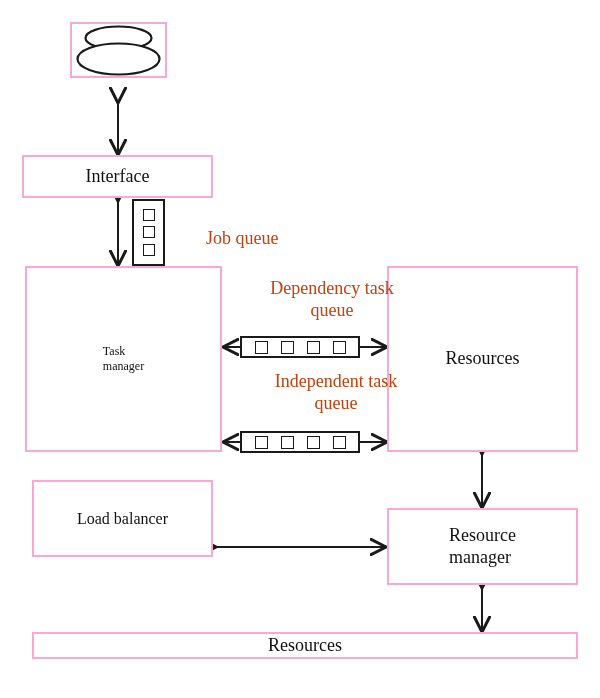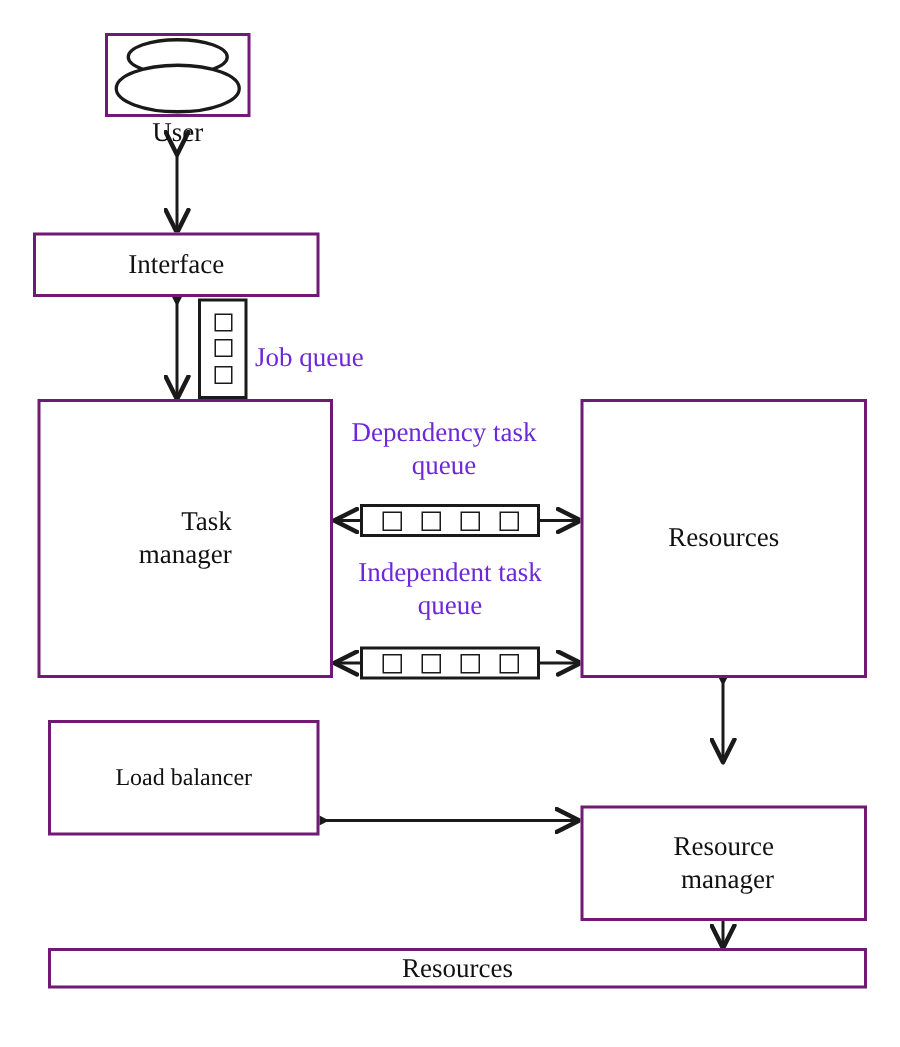--- a/index.html
+++ b/index.html
@@ -12,26 +12,26 @@
     width: 600px;
     height: 698px;
     background: #ffffff;
     font-family: "Liberation Serif", "DejaVu Serif", serif;
     color: #111111;
     overflow: hidden;
   }
   .node {
     position: absolute;
     box-sizing: border-box;
-    border: 2px solid #701a75;
+    border: 2px solid #f9a8d4;
     background: #ffffff;
     display: flex;
     align-items: center;
     justify-content: center;
-    text-align: right;
+    text-align: left;
     line-height: 1.22;
     color: #111111;
   }
   .node-label {
     display: block;
     white-space: pre-line;
   }
   
   #node-user {
     left: 70px; top: 22px; width: 97px; height: 56px;
@@ -41,32 +41,32 @@
     left: 70px; top: 78px; width: 97px;
     text-align: center;
     font-size: 18px;
   }
   #node-interface {
     left: 22px; top: 155px; width: 191px; height: 43px;
     font-size: 18px;
   }
   #node-task-manager {
     left: 25px; top: 266px; width: 197px; height: 186px;
-    font-size: 18px;
+    font-size: 12px;
   }
   #node-scheduler {
     left: 387px; top: 266px; width: 191px; height: 186px;
     font-size: 18px;
   }
   #node-load-balancer {
     left: 32px; top: 480px; width: 181px; height: 77px;
     font-size: 16px;
   }
   #node-resource-manager {
-    left: 387px; top: 537px; width: 191px; height: 77px;
+    left: 387px; top: 508px; width: 191px; height: 77px;
     font-size: 18px;
   }
   #node-resources {
     left: 32px; top: 632px; width: 546px; height: 27px;
     font-size: 18px;
   }
   
   .queue {
     position: absolute;
     box-sizing: border-box;
@@ -98,22 +98,23 @@
     padding: 0 6px;
   }
   #queue-dependency .queue-cell,
   #queue-independent .queue-cell { width: 13px; height: 13px; }
   
   .edge-label {
     position: absolute;
     text-align: center;
     font-size: 18px;
     line-height: 1.24;
-    color: #6d28d9;
+    color: #c2410c;
     white-space: pre-line;
+    margin-left: 36px;
   }
   #label-job-queue {
     left: 170px; top: 227px; width: 110px;
     text-align: left;
   }
   #label-dependency {
     left: 218px; top: 277px; width: 156px;
   }
   #label-independent {
     left: 222px; top: 370px; width: 156px;
@@ -159,21 +160,20 @@
 
     <line x1="482" y1="587" x2="482" y2="631" stroke="#1a1a1a" stroke-width="2" marker-start="url(#arrowhead)" marker-end="url(#arrowhead)"></line>
   </svg>
 
   <div class="node" id="node-user">
     <svg width="93" height="52" viewBox="0 0 93 52">
       <ellipse class="user-ellipse" cx="46.5" cy="14" rx="33" ry="11.5"></ellipse>
       <ellipse class="user-ellipse" cx="46.5" cy="35" rx="41" ry="15.5"></ellipse>
     </svg>
   </div>
-  <div id="label-user">User</div>
 
   <div class="node" id="node-interface">
     <span class="node-label">Interface</span>
   </div>
 
   <div class="queue vertical" id="queue-job">
     <div class="queue-cell"></div>
     <div class="queue-cell"></div>
     <div class="queue-cell"></div>
   </div>

